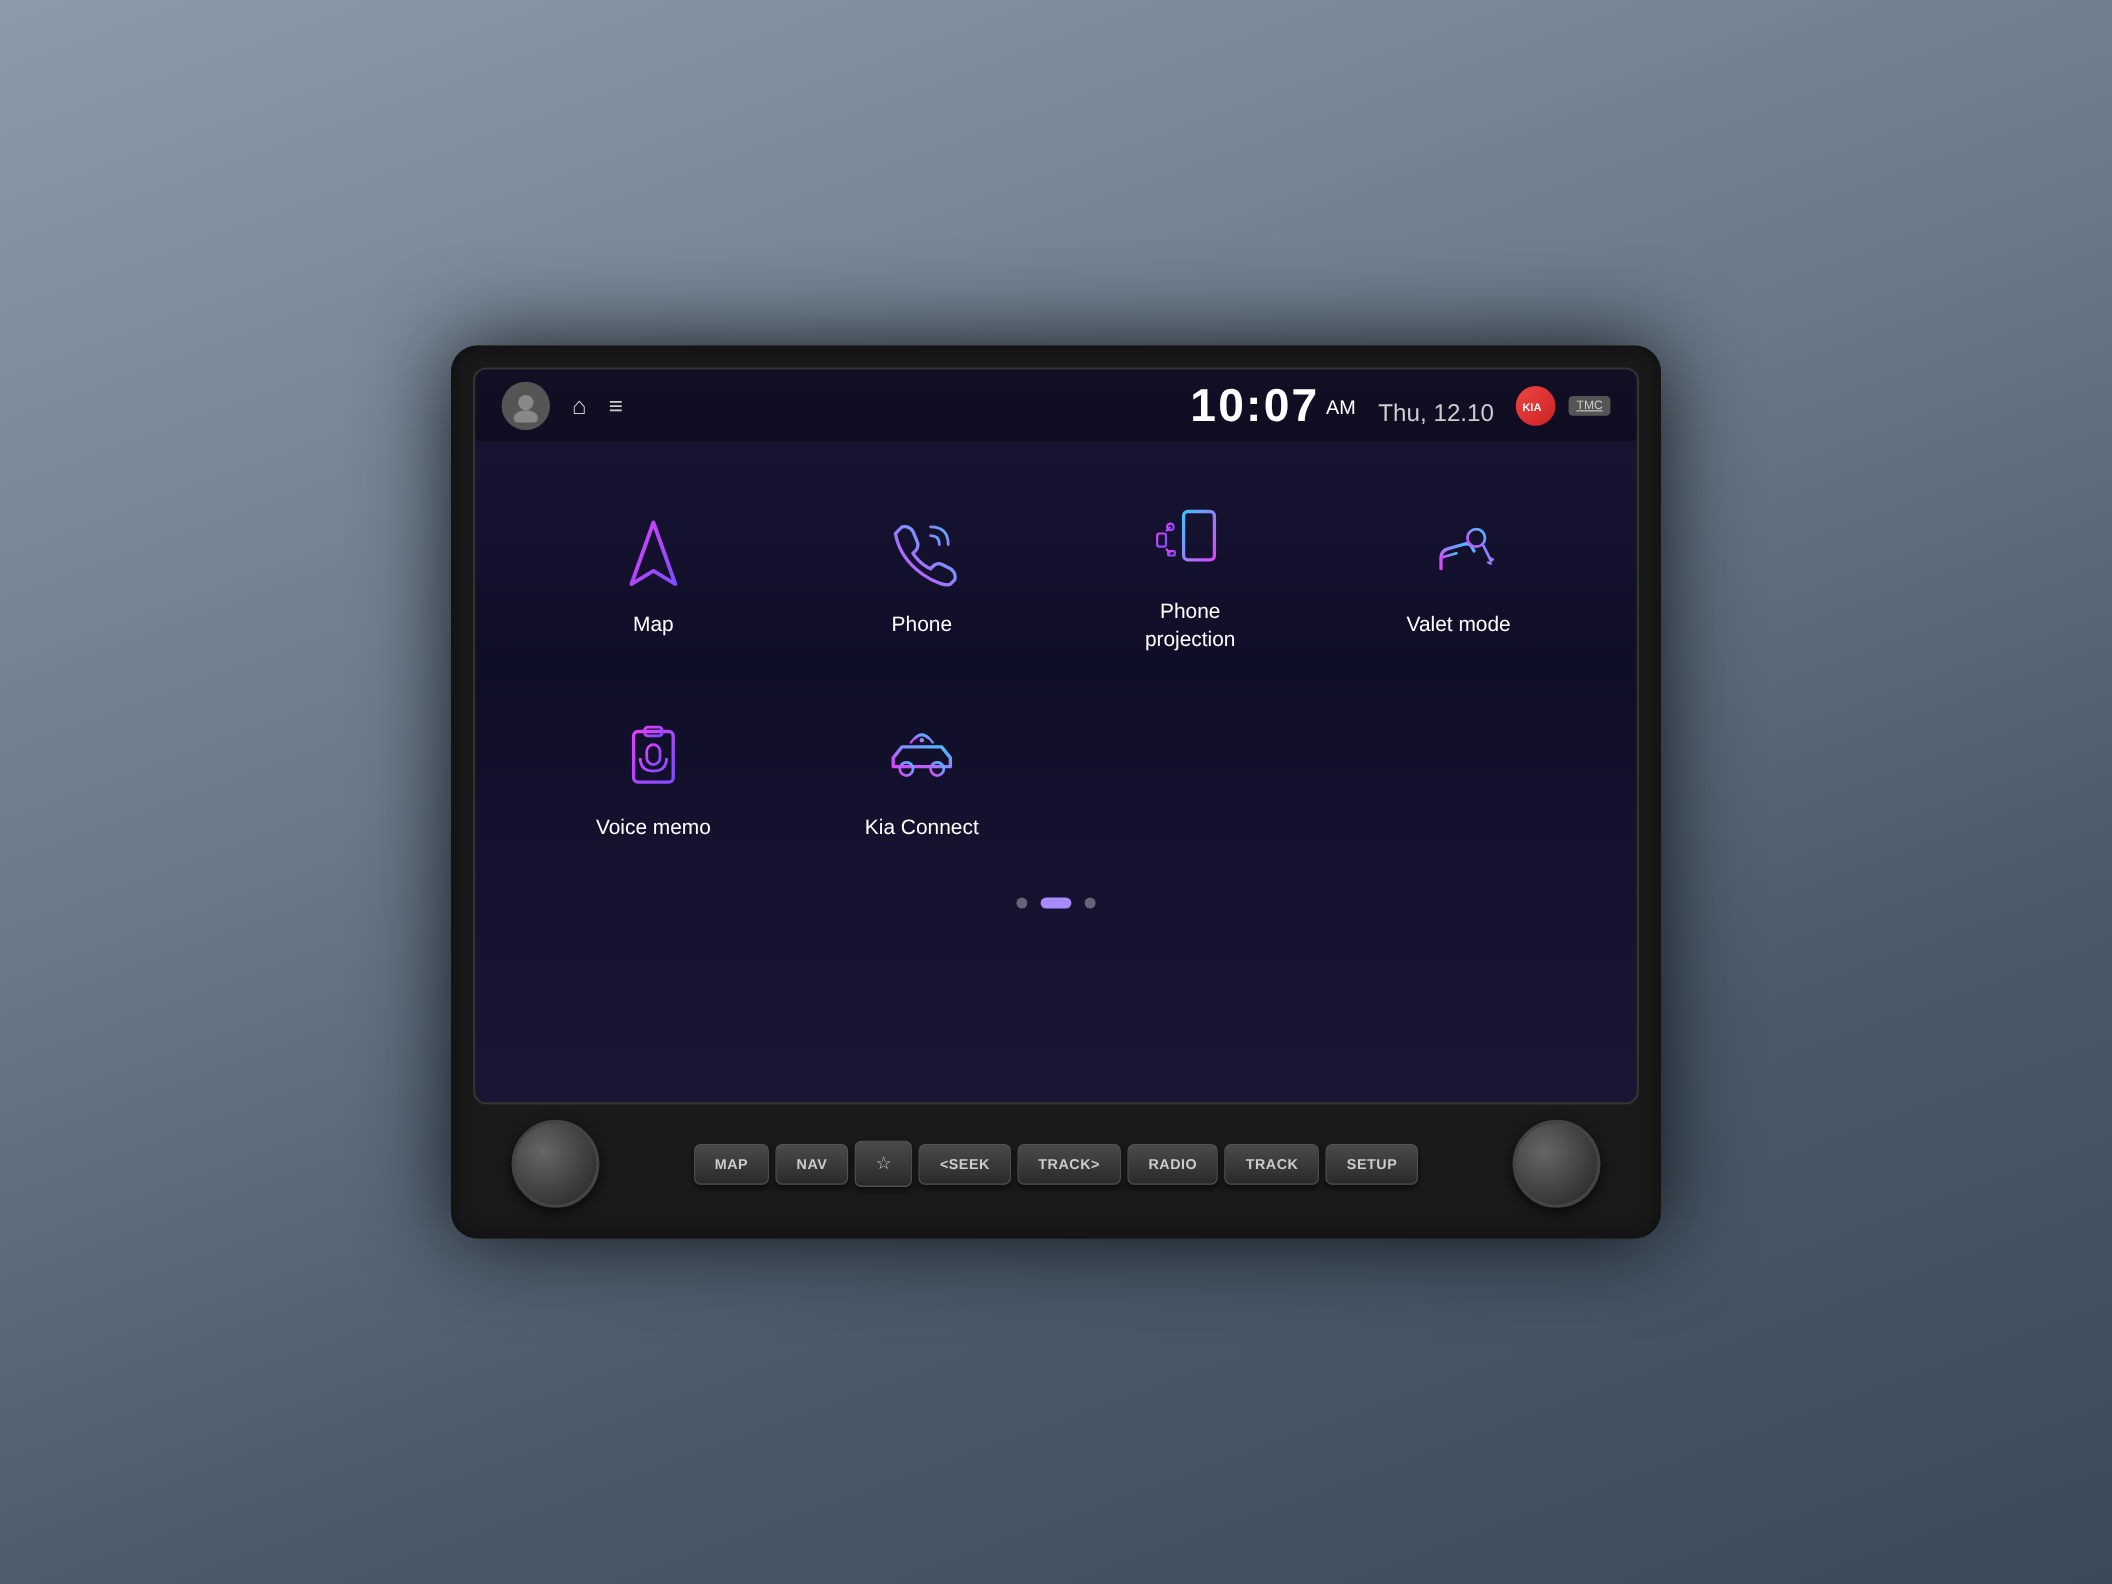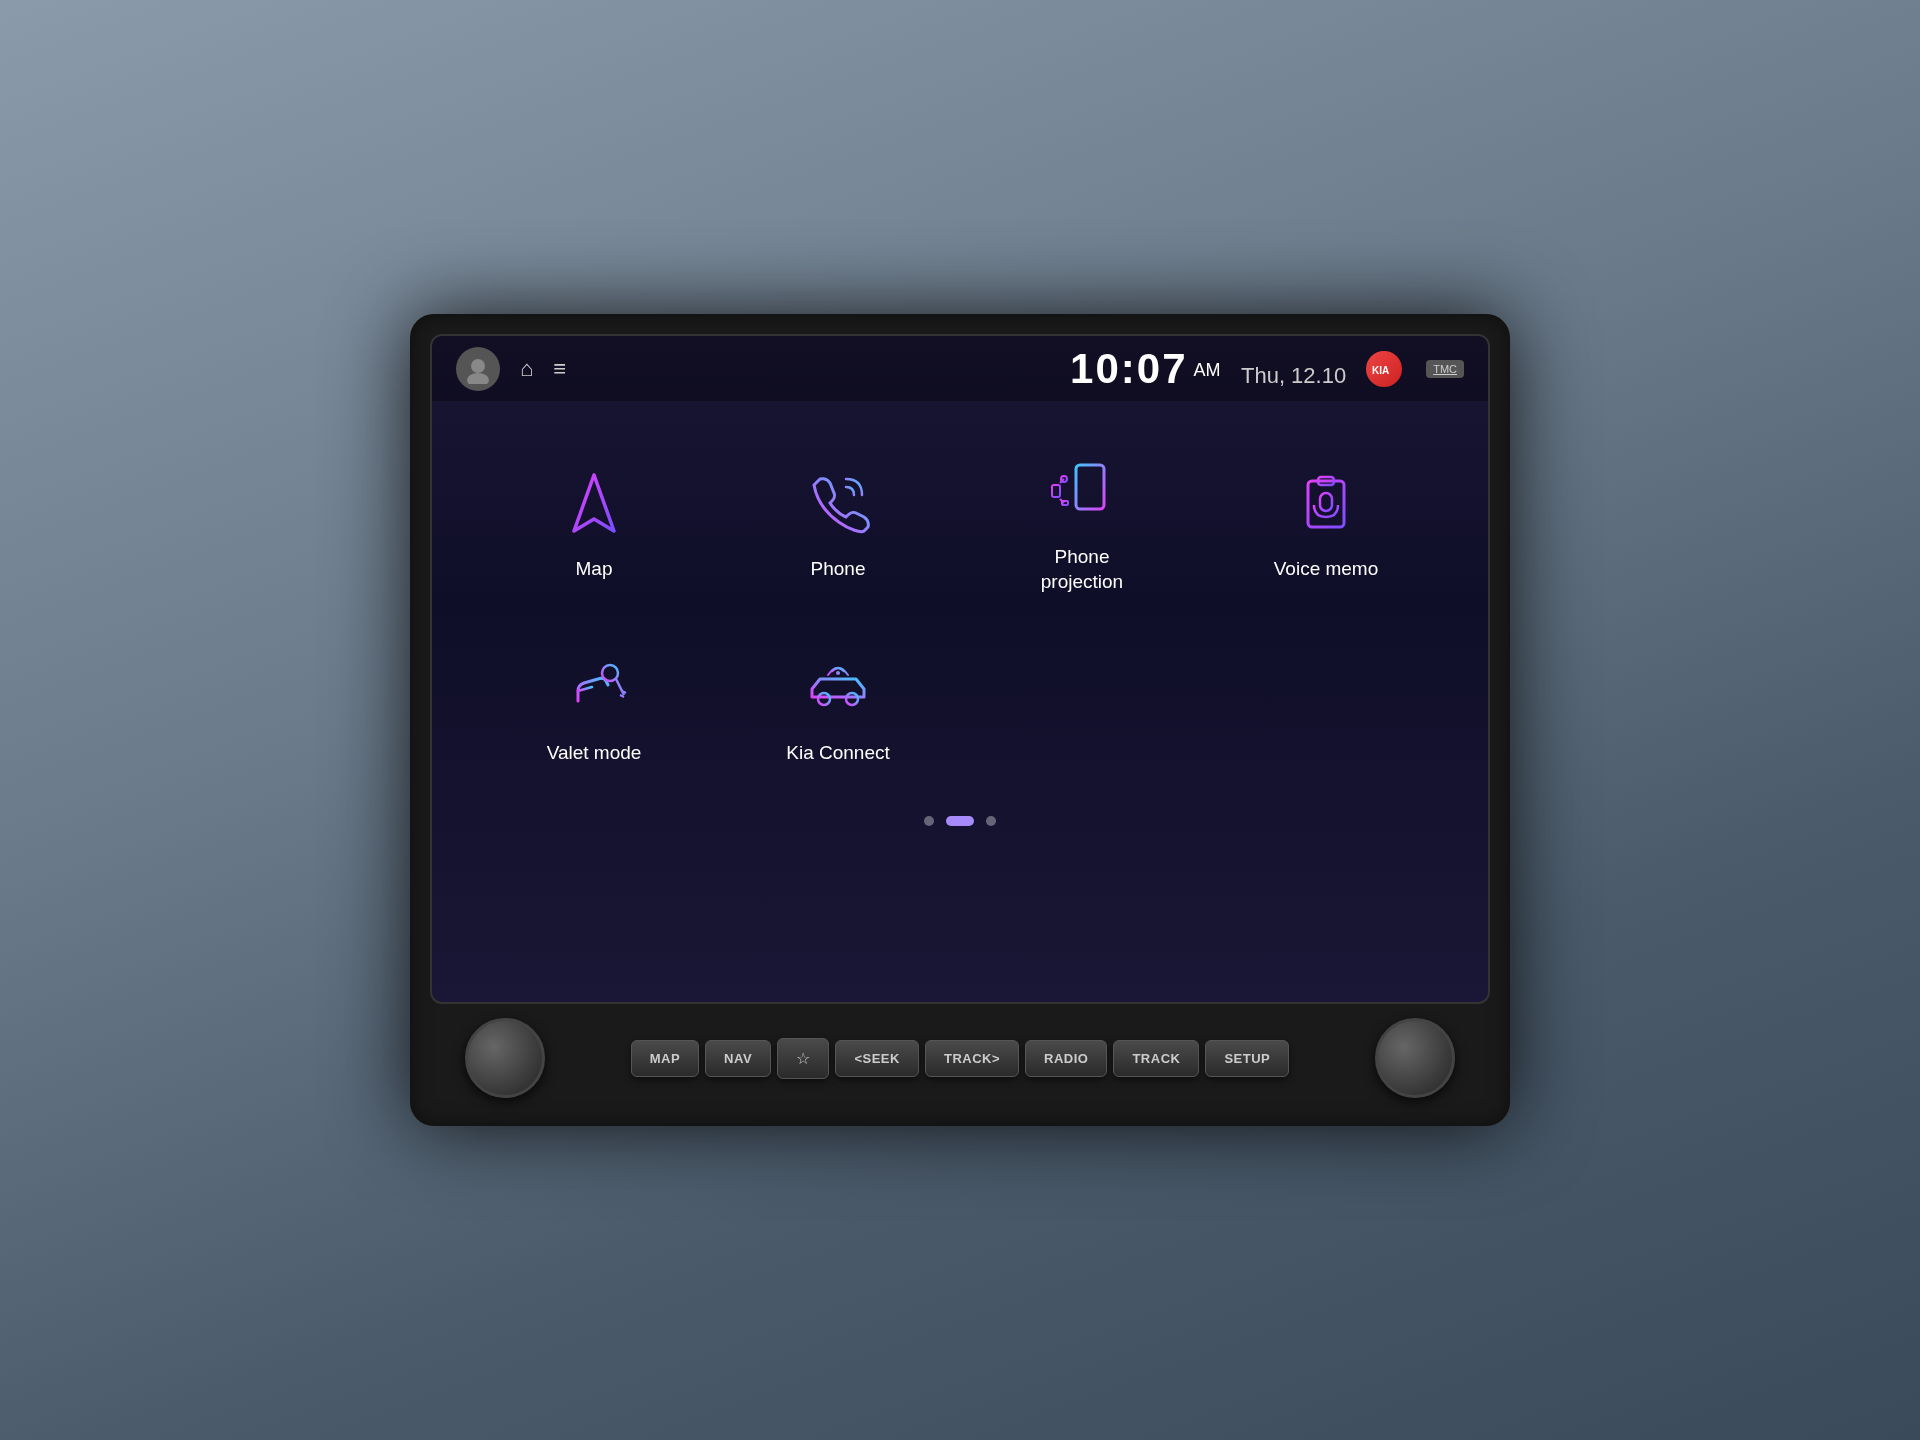--- a/index.html
+++ b/index.html
@@ -97,21 +97,21 @@
     }
     .time-display .date {
       font-size: 22px;
       color: #ccc;
       margin-left: 16px;
     }
 
     .status-right {
       display: flex;
       align-items: center;
-      gap: 24px;
+      gap: 12px;
     }
 
     .kia-badge {
       width: 36px;
       height: 36px;
       border-radius: 50%;
       background: linear-gradient(135deg, #e44, #c22);
       display: flex;
       align-items: center;
       justify-content: center;
@@ -358,46 +358,46 @@
               <rect x="16" y="46" width="6" height="4" rx="1" stroke="url(#grad-pink-purple)" stroke-width="2"></rect>
             </svg>
           </div>
           <span class="item-label">Phone<br>projection</span>
         </div>
 
         <div class="grid-item">
           <div class="icon-container">
             <svg viewBox="0 0 72 72" fill="none">
 
+              <path d="M20 50 L20 40 Q20 34 26 32 L40 28 Q46 26 48 30 L50 34" stroke="url(#grad-pink-blue)" stroke-width="3" stroke-linecap="round" fill="none"></path>
+              <path d="M20 40 L34 36" stroke="url(#grad-pink-blue)" stroke-width="2.5" stroke-linecap="round"></path>
+
+              <circle cx="52" cy="22" r="8" stroke="url(#grad-pink-blue)" stroke-width="2.5"></circle>
+              <line x1="58" y1="28" x2="66" y2="44" stroke="url(#grad-pink-blue)" stroke-width="2.5"></line>
+              <line x1="64" y1="40" x2="68" y2="42" stroke="url(#grad-pink-blue)" stroke-width="2"></line>
+              <line x1="62" y1="44" x2="66" y2="46" stroke="url(#grad-pink-blue)" stroke-width="2"></line>
+            </svg>
+          </div>
+          <span class="item-label">Valet mode</span>
+        </div>
+
+        <div class="grid-item">
+          <div class="icon-container">
+            <svg viewBox="0 0 72 72" fill="none">
+
               <rect x="18" y="14" width="36" height="46" rx="4" stroke="url(#grad-pink-purple)" stroke-width="3"></rect>
               <rect x="28" y="10" width="16" height="8" rx="3" stroke="url(#grad-pink-purple)" stroke-width="2.5"></rect>
 
               <rect x="30" y="26" width="12" height="18" rx="6" stroke="url(#grad-pink-purple)" stroke-width="2.5"></rect>
               <path d="M24 38 Q24 50 36 50 Q48 50 48 38" stroke="url(#grad-pink-purple)" stroke-width="2.5" fill="none"></path>
               <line x1="36" y1="50" x2="36" y2="56" stroke="url(#grad-pink-purple)" stroke-width="2.5"></line>
               <line x1="30" y1="56" x2="42" y2="56" stroke="url(#grad-pink-purple)" stroke-width="2.5"></line>
             </svg>
           </div>
           <span class="item-label">Voice memo</span>
-        </div>
-
-        <div class="grid-item">
-          <div class="icon-container">
-            <svg viewBox="0 0 72 72" fill="none">
-
-              <path d="M20 50 L20 40 Q20 34 26 32 L40 28 Q46 26 48 30 L50 34" stroke="url(#grad-pink-blue)" stroke-width="3" stroke-linecap="round" fill="none"></path>
-              <path d="M20 40 L34 36" stroke="url(#grad-pink-blue)" stroke-width="2.5" stroke-linecap="round"></path>
-
-              <circle cx="52" cy="22" r="8" stroke="url(#grad-pink-blue)" stroke-width="2.5"></circle>
-              <line x1="58" y1="28" x2="66" y2="44" stroke="url(#grad-pink-blue)" stroke-width="2.5"></line>
-              <line x1="64" y1="40" x2="68" y2="42" stroke="url(#grad-pink-blue)" stroke-width="2"></line>
-              <line x1="62" y1="44" x2="66" y2="46" stroke="url(#grad-pink-blue)" stroke-width="2"></line>
-            </svg>
-          </div>
-          <span class="item-label">Valet mode</span>
         </div>
 
         <div class="grid-item">
           <div class="icon-container">
             <svg viewBox="0 0 72 72" fill="none">
 
               <path d="M10 46 L10 38 L18 28 L54 28 L62 38 L62 46 Z" stroke="url(#grad-pink-blue)" stroke-width="3" stroke-linejoin="round" fill="none"></path>
               <circle cx="22" cy="48" r="6" stroke="url(#grad-pink-blue)" stroke-width="2.5"></circle>
               <circle cx="50" cy="48" r="6" stroke="url(#grad-pink-blue)" stroke-width="2.5"></circle>
 

